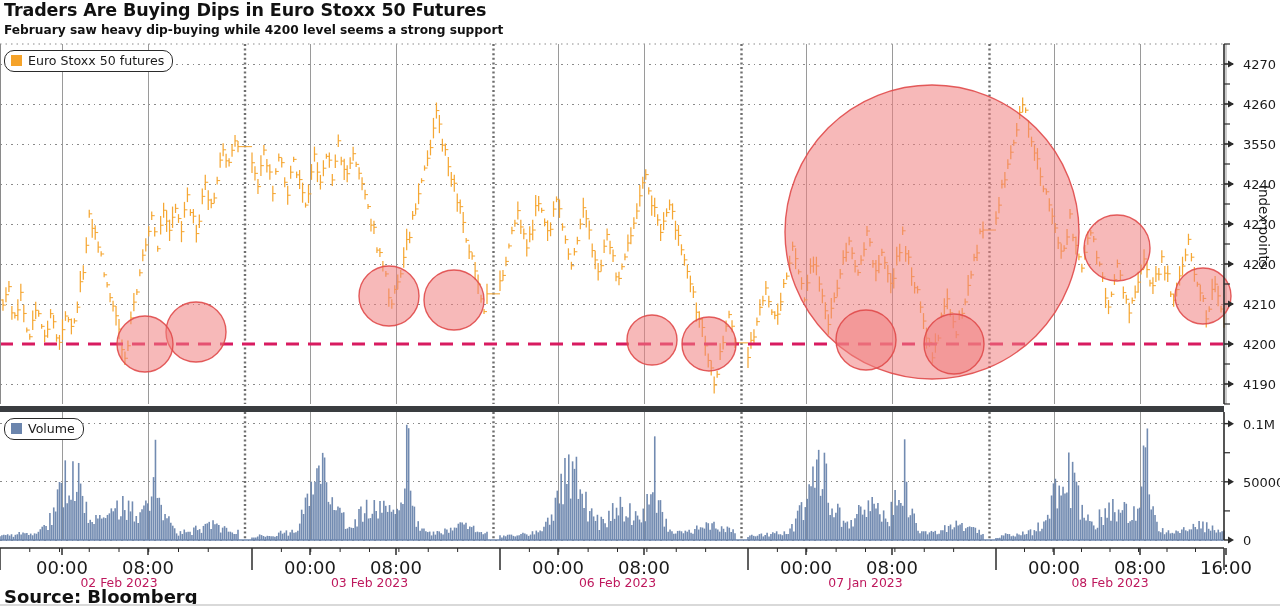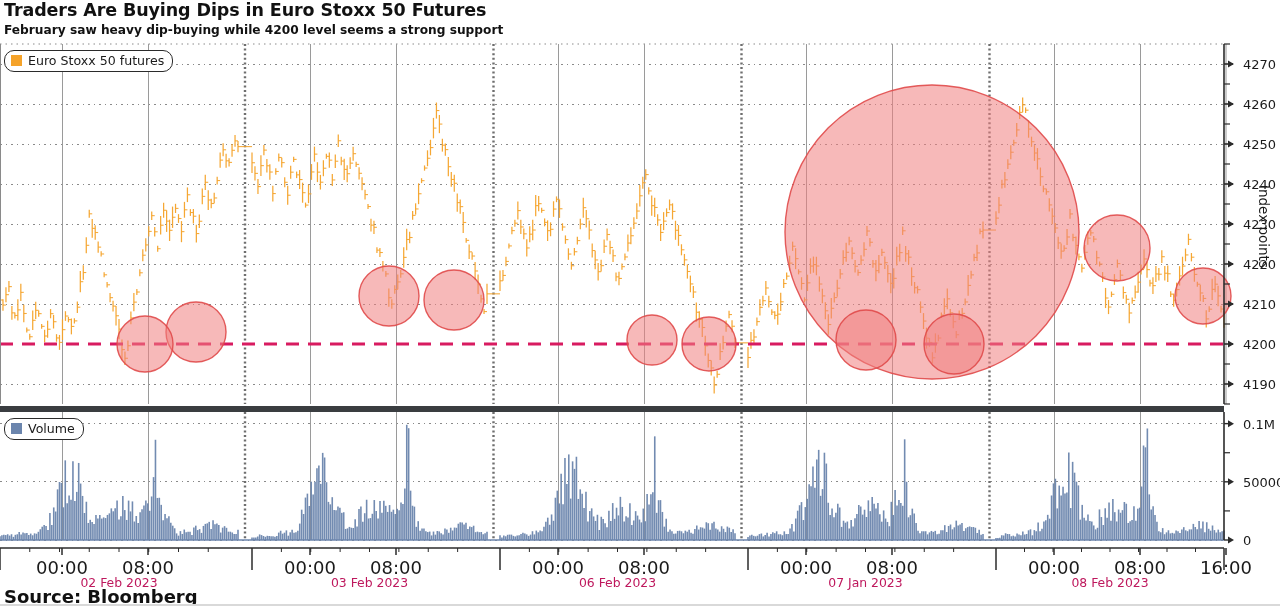--- a/index.html
+++ b/index.html
@@ -1713,21 +1713,21 @@
   </div>
 
   <div class="ytitle" id="ytitle" style="left:1272px; top:185px;">Index points</div>
 
   <div class="footer">Source: Bloomberg</div>
   <div class="botline"></div>
 
   <div id="ylabels">
       <div class="axlbl ylbl" style="top: 64px;">4270</div>
       <div class="axlbl ylbl" style="top: 104px;">4260</div>
-      <div class="axlbl ylbl" style="top: 144px;">4250</div>
+      <div class="axlbl ylbl" style="top: 144px;">3550</div>
       <div class="axlbl ylbl" style="top: 184px;">4240</div>
       <div class="axlbl ylbl" style="top: 224px;">4230</div>
       <div class="axlbl ylbl" style="top: 264px;">4220</div>
       <div class="axlbl ylbl" style="top: 304px;">4210</div>
       <div class="axlbl ylbl" style="top: 344px;">4200</div>
       <div class="axlbl ylbl" style="top: 384px;">4190</div>
     </div>
   <div id="vlabels">
       <div class="axlbl ylbl" style="top: 423.636px;">0.1M</div>
       <div class="axlbl ylbl" style="top: 481.818px;">50000</div>

